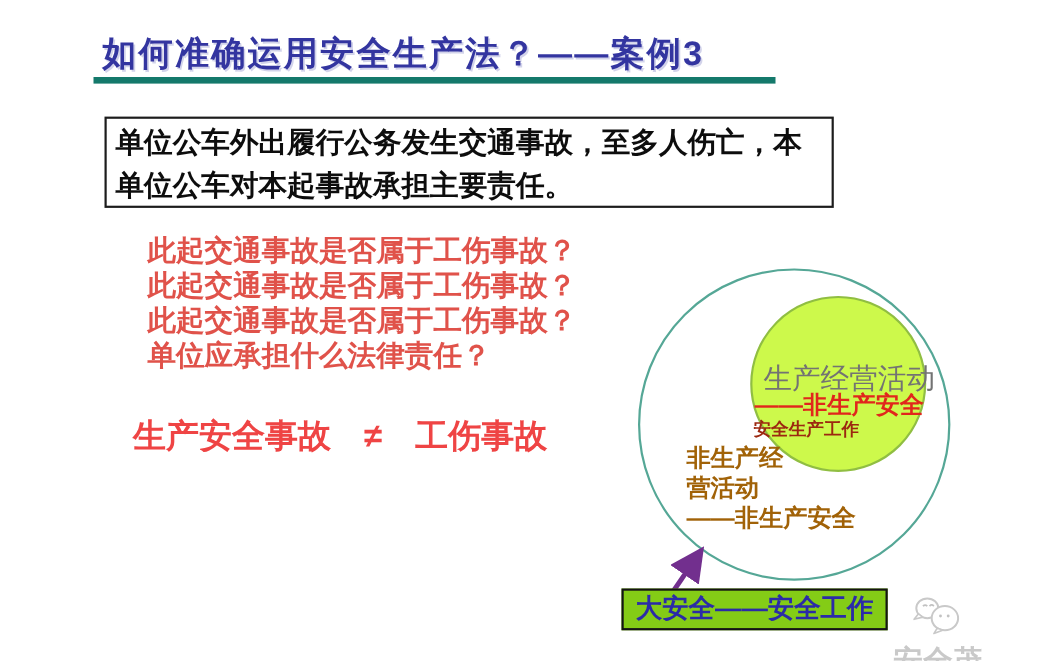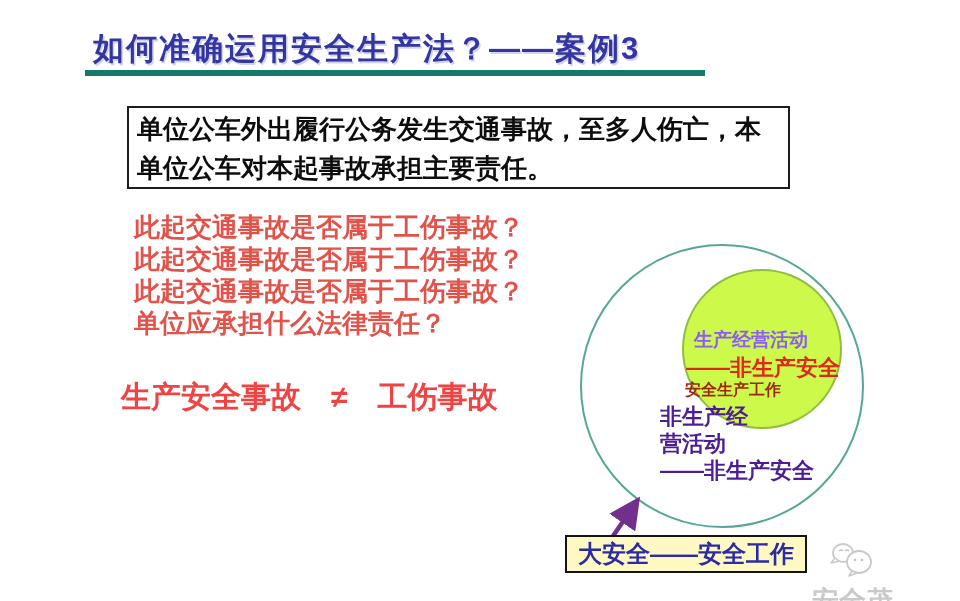--- a/index.html
+++ b/index.html
@@ -44,21 +44,20 @@
     top: 106px;
     width: 663px;
     height: 83px;
     border: 2px solid #1c1c1c;
     background: #ffffff;
     padding: 2px 8px;
     font-size: 26px;
     font-weight: bold;
     line-height: 39px;
     color: #0d0d0d;
-    margin-left: 32px;
   }
 
   
   .questions {
     position: absolute;
     left: 134px;
     top: 211px;
   }
   .question-line {
     font-size: 26px;
@@ -100,23 +99,23 @@
     width: 160px;
     height: 160px;
     background: #CDF94B;
     border: 2px solid #90BE42;
     border-radius: 50%;
   }
   .inner-line1 {
     position: absolute;
     left: 694px;
     top: 327px;
-    font-size: 19px;
-    font-weight: 700;
-    color: #8b5cf6;
+    font-size: 26px;
+    font-weight: 400;
+    color: #737373;
     white-space: nowrap;
   }
   .inner-line2 {
     position: absolute;
     left: 686px;
     top: 353px;
     font-size: 22px;
     font-weight: 800;
     color: #E1261C;
     white-space: nowrap;
@@ -125,25 +124,25 @@
     position: absolute;
     left: 685px;
     top: 380px;
     font-size: 16px;
     font-weight: 800;
     color: #9C2810;
     white-space: nowrap;
   }
   .outer-text {
     position: absolute;
-    left: 660px;
+    left: 624px;
     top: 403px;
     font-size: 22px;
     font-weight: 800;
-    color: #4c1d95;
+    color: #a16207;
     line-height: 27px;
     white-space: nowrap;
   }
 
   
   .arrow-svg {
     position: absolute;
     left: 596px;
     top: 490px;
     width: 56px;
@@ -151,21 +150,21 @@
   }
 
   
   .label-box {
     position: absolute;
     left: 565px;
     top: 535px;
     width: 242px;
     height: 38px;
     border: 2px solid #141414;
-    background: #fef9c3;
+    background: #84cc16;
     text-align: center;
     font-size: 24px;
     font-weight: 800;
     line-height: 33px;
     color: #2B2BA8;
     white-space: nowrap;
   }
 
   
   .watermark {

